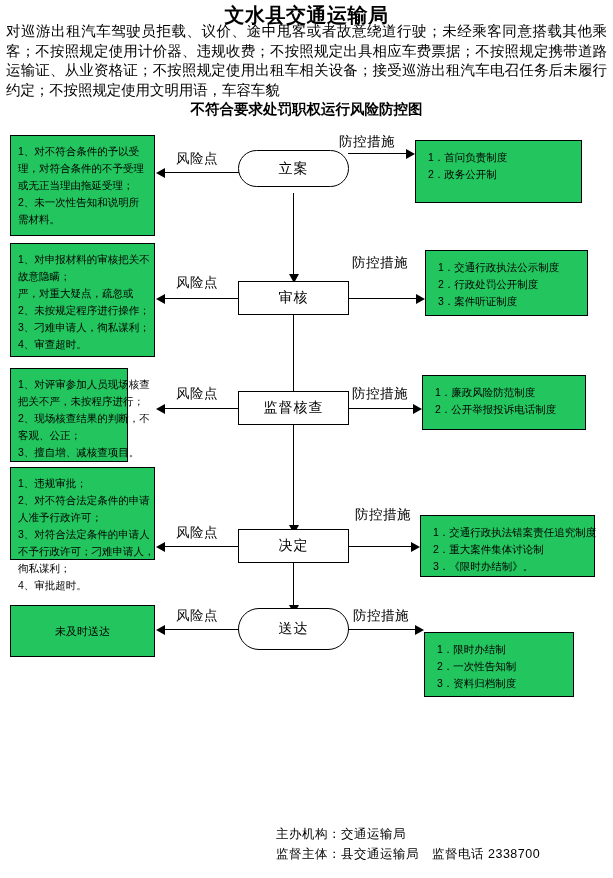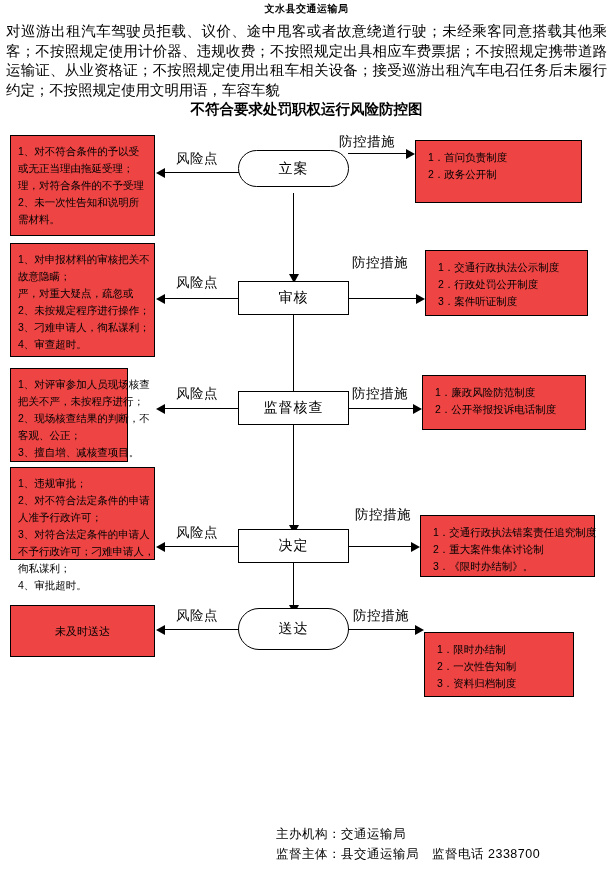--- a/index.html
+++ b/index.html
@@ -21,21 +21,21 @@
     height: 878px;
   }
 
   
   .org-title {
     position: absolute;
     left: 0;
     top: 2px;
     width: 613px;
     text-align: center;
-    font-size: 10px;
+    font-size: 20px;
     font-weight: bold;
     letter-spacing: 0.5px;
   }
   .desc {
     position: absolute;
     left: 6px;
     top: 22px;
     width: 601px;
     font-size: 14.5px;
     line-height: 19.5px;
@@ -52,21 +52,21 @@
     font-size: 14.5px;
     line-height: 19.5px;
   }
   .desc-last b { font-weight: bold; }
 
   
   .rbox {
     position: absolute;
     border: 1px solid #000000;
     box-sizing: border-box;
-    background: #ef4444;
+    background: #22c55e;
   }
   .rbox .inner {
     font-size: 10.5px;
     line-height: 17px;
     padding: 6px 8px 0 8px;
   }
   .rbox .inner .ln { white-space: nowrap; }
   .left-box .inner { padding: 7px 6px 0 7px; }
   .right-box .inner { padding: 8px 4px 0 12px; }
   .centered-inner {
@@ -148,22 +148,22 @@
 
   <div class="org-title">文水县交通运输局</div>
   <div class="desc">对巡游出租汽车驾驶员拒载、议价、途中甩客或者故意绕道行驶；未经乘客同意搭载其他乘客；不按照规定使用计价器、违规收费；不按照规定出具相应车费票据；不按照规定携带道路运输证、从业资格证；不按照规定使用出租车相关设备；接受巡游出租汽车电召任务后未履行约定；不按照规定使用文明用语，车容车貌</div>
   <div class="desc-last">
     <b>不符合要求处罚职权运行风险防控图</b>
   </div>
 
   <div class="rbox left-box" style="left:10px; top:135px; width:145px; height:101px;">
     <div class="inner">
       <div class="ln">1、对不符合条件的予以受</div>
+      <div class="ln">理，对符合条件的不予受理</div>
       <div class="ln">或无正当理由拖延受理；</div>
-      <div class="ln">理，对符合条件的不予受理</div>
       <div class="ln">2、未一次性告知和说明所</div>
       <div class="ln">需材料。</div>
     </div>
   </div>
 
   <div class="node stadium" style="left:238px; top:150px; width:111px; height:37px;">立案</div>
 
   <div class="rbox right-box" style="left:415px; top:140px; width:167px; height:63px;">
     <div class="inner">
       <div class="ln">1．首问负责制度</div>

